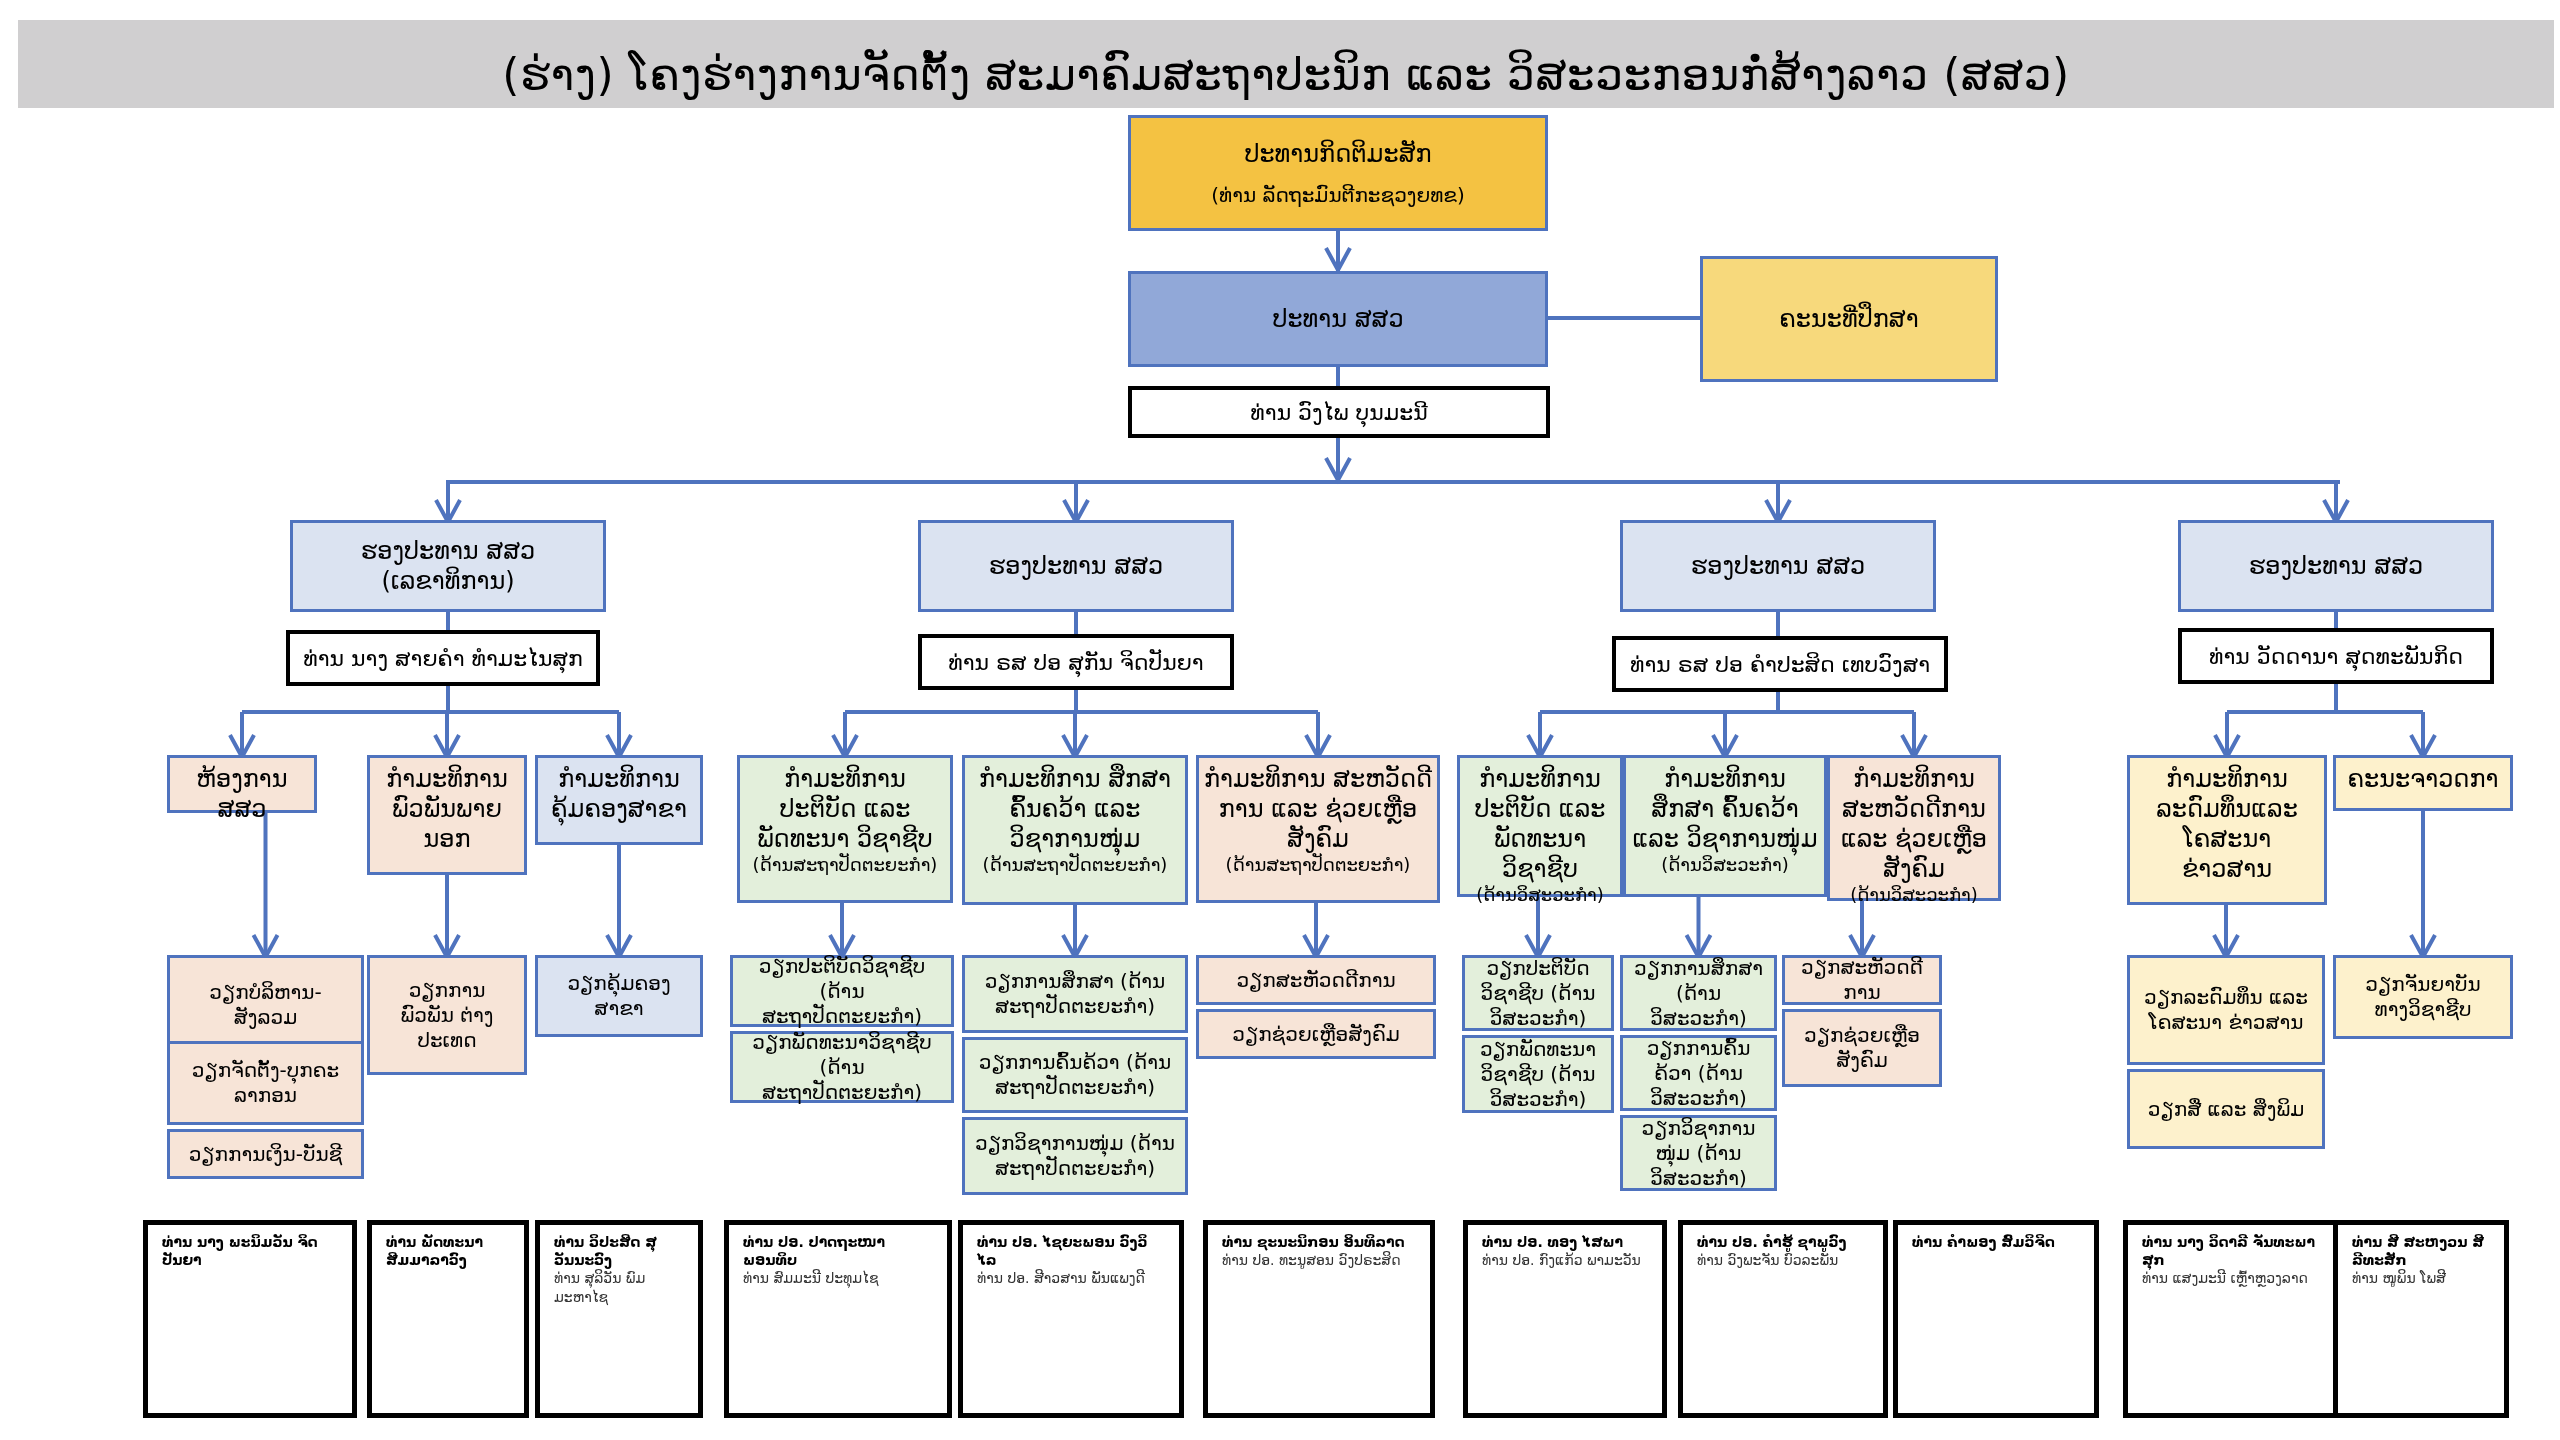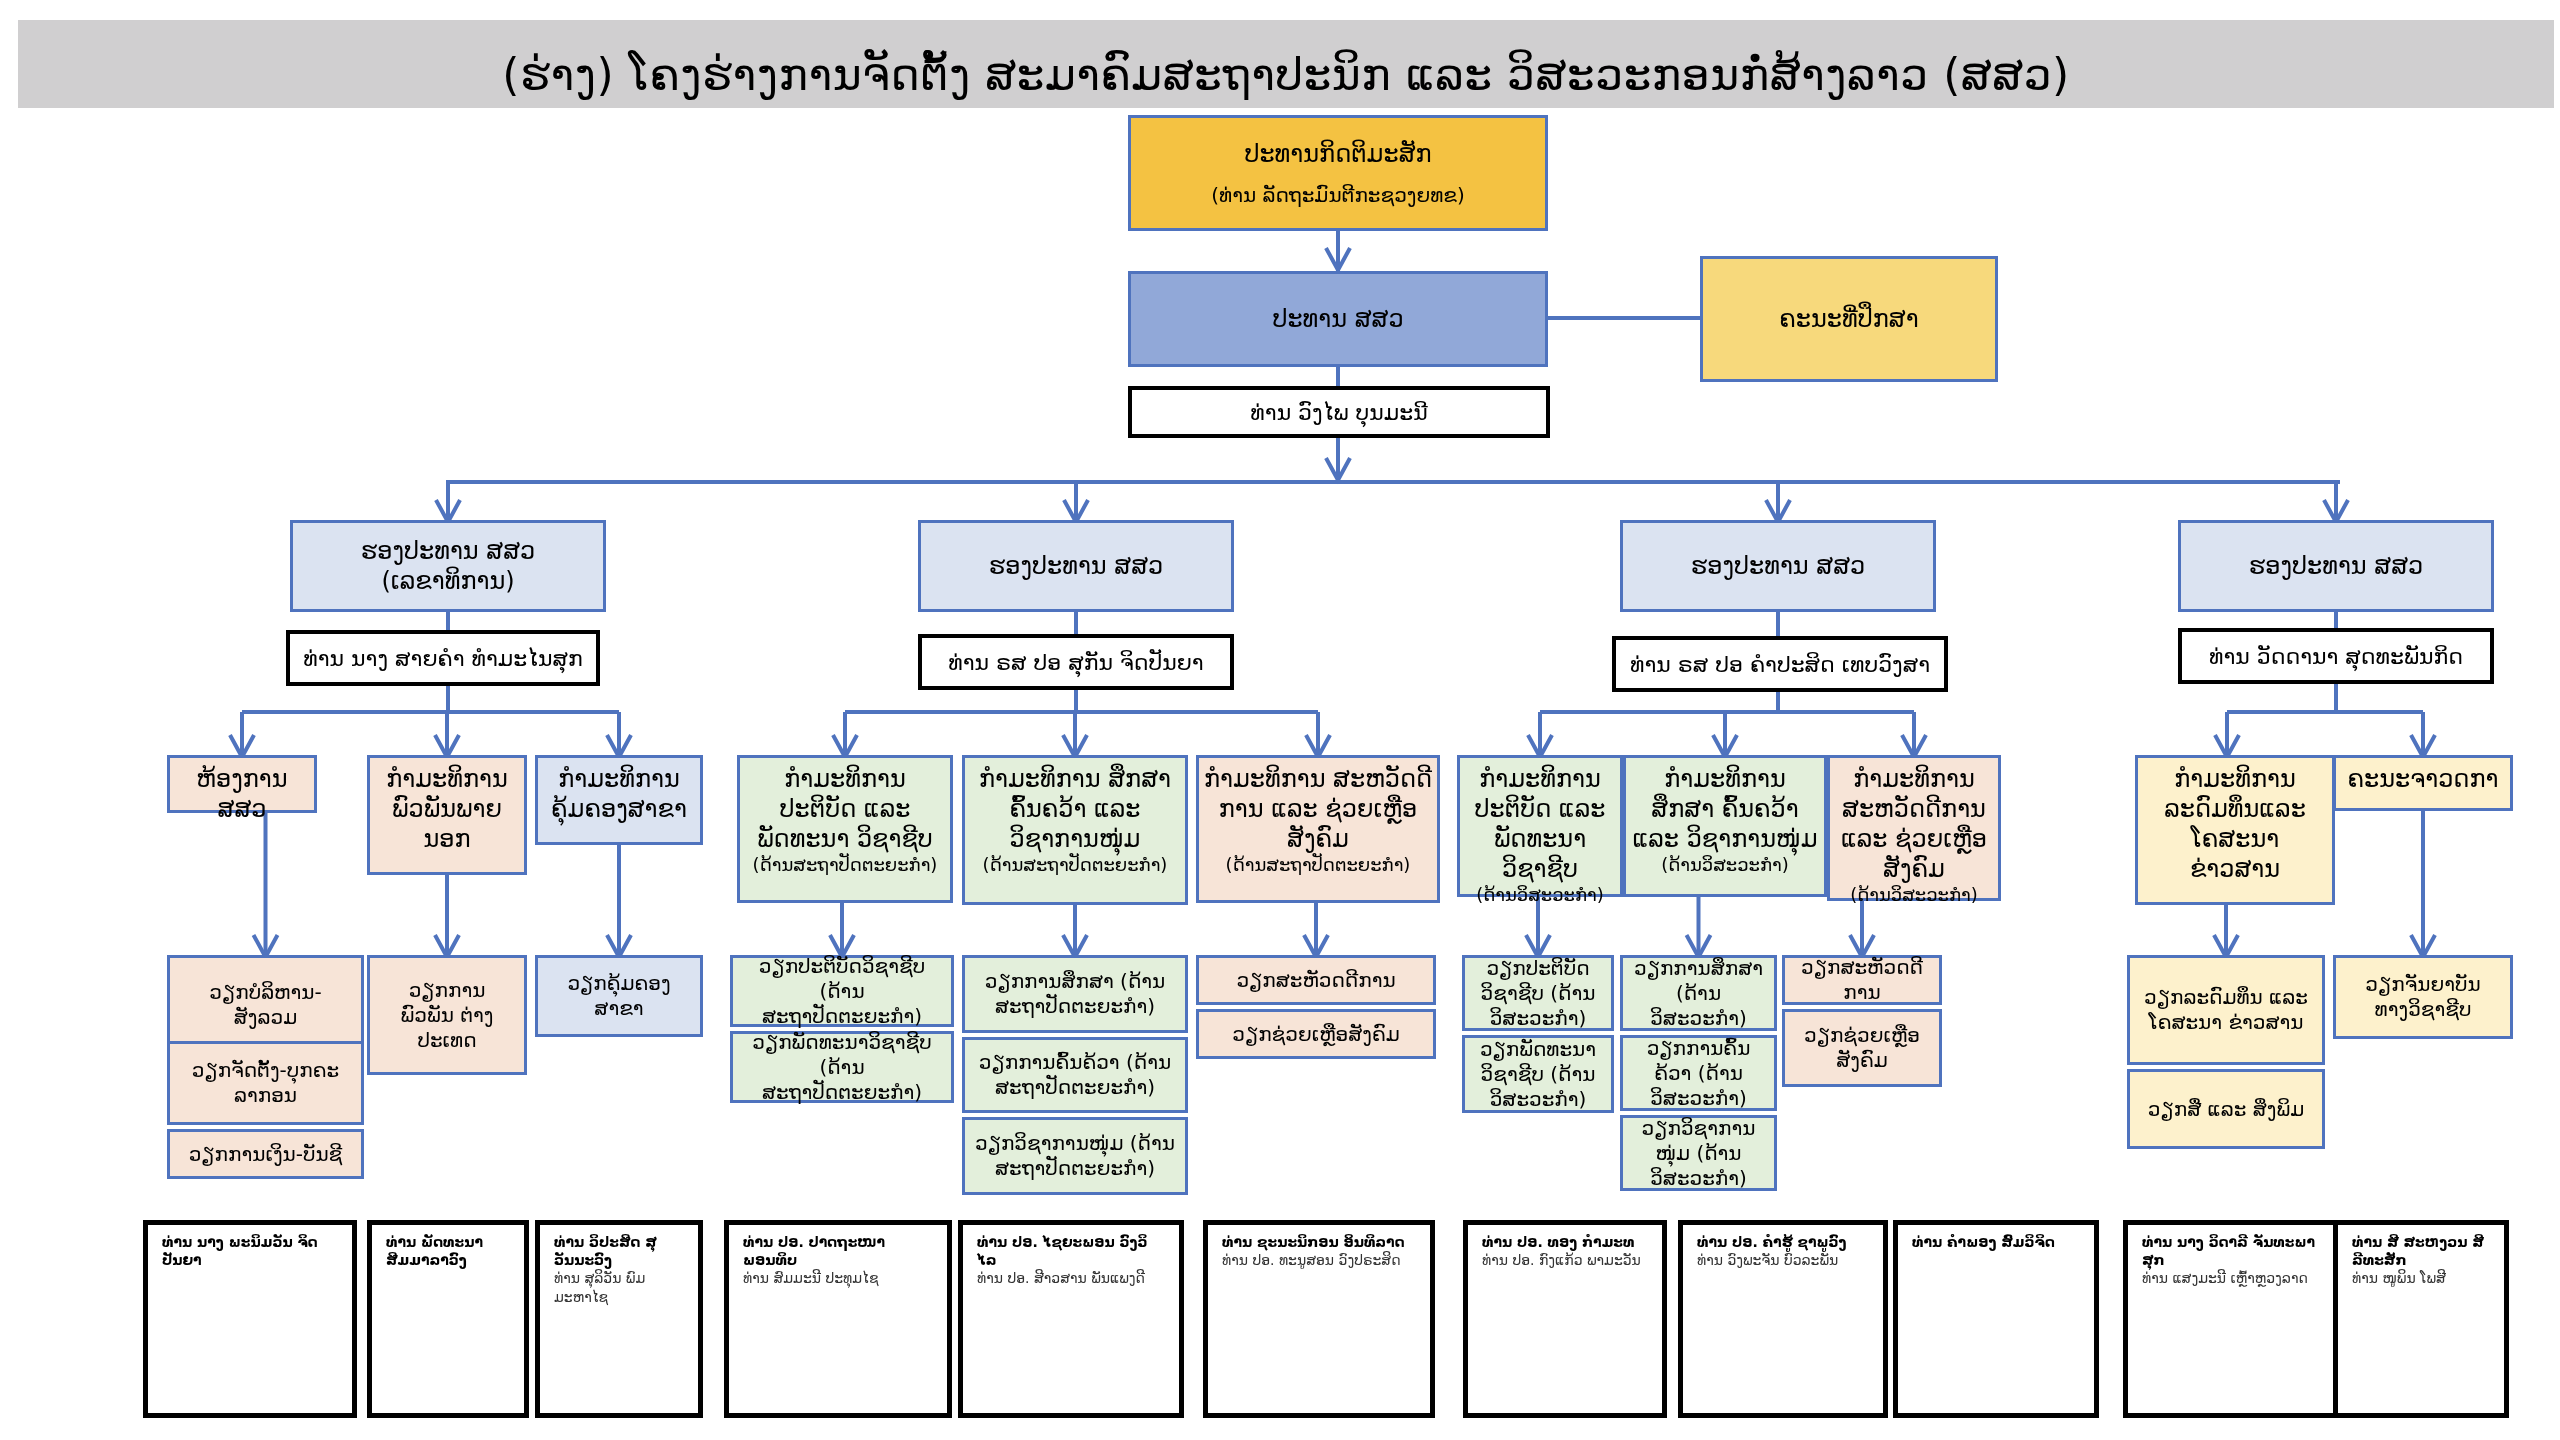--- a/index.html
+++ b/index.html
@@ -233,21 +233,21 @@
       <div>ກຳມະທິການ ປະຕິບັດ ແລະ ພັດທະນາ ວິຊາຊີບ</div>
       <div class="subb">(ດ້ານວິສະວະກຳ)</div>
     </div>
     <div class="box green f-sm" style="left:1462px;top:955px;width:152px;height:76px;padding:4px 10px;font-weight:normal;">
       <span>ວຽກປະຕິບັດວິຊາຊີບ (ດ້ານວິສະວະກຳ)</span>
     </div>
     <div class="box green f-sm" style="left:1462px;top:1035px;width:152px;height:78px;padding:4px 10px;font-weight:normal;">
       <span>ວຽກພັດທະນາວິຊາຊີບ (ດ້ານວິສະວະກຳ)</span>
     </div>
     <div class="person" style="left:1463px;top:1220px;width:204px;height:198px;">
-      <span class="p1">ທ່ານ ປອ. ທອງ ກຳມະທ</span>
+      <span class="p1">ທ່ານ ປອ. ທອງ ໄສພາ</span>
       <span class="p2">ທ່ານ ປອ. ກົງແກ້ວ ພາມະວັນ</span>
     </div>
     <div class="box green bold f-md top" style="left:1623px;top:755px;width:204px;height:142px;padding:6px 4px;">
       <div>ກຳມະທິການ ສຶກສາ ຄົ້ນຄວ້າ ແລະ ວິຊາການໜຸ່ມ</div>
       <div class="subb">(ດ້ານວິສະວະກຳ)</div>
     </div>
     <div class="box green f-sm" style="left:1620px;top:955px;width:157px;height:76px;padding:4px 10px;font-weight:normal;">
       <span>ວຽກການສຶກສາ (ດ້ານວິສະວະກຳ)</span>
     </div>
     <div class="box green f-sm" style="left:1620px;top:1035px;width:157px;height:76px;padding:4px 10px;font-weight:normal;">
@@ -273,21 +273,21 @@
     <div class="person" style="left:1893px;top:1220px;width:206px;height:198px;">
       <span class="p1">ທ່ານ ຄຳພອງ ສົມວິຈິດ</span>
       <span class="p2"></span>
     </div>
     <div class="box lblue bold f-md" style="left:2178px;top:520px;width:316px;height:92px;">
       <div>ຮອງປະທານ ສສວ</div>
     </div>
     <div class="namebox" style="left:2178px;top:628px;width:316px;height:56px;">
       <span>ທ່ານ ວັດດານາ ສຸດທະພັນກິດ</span>
     </div>
-    <div class="box cream bold f-md top" style="left:2127px;top:755px;width:200px;height:150px;padding:6px 4px;margin-left:8px;">
+    <div class="box cream bold f-md top" style="left:2127px;top:755px;width:200px;height:150px;padding:6px 4px;">
       <div>ກຳມະທິການ ລະດົມທຶນແລະ ໂຄສະນາ ຂ່າວສານ</div>
     </div>
     <div class="box cream f-sm" style="left:2127px;top:955px;width:198px;height:110px;padding:4px 10px;font-weight:normal;">
       <span>ວຽກລະດົມທຶນ ແລະໂຄສະນາ ຂ່າວສານ</span>
     </div>
     <div class="box cream f-sm" style="left:2127px;top:1069px;width:198px;height:80px;padding:4px 10px;font-weight:normal;">
       <span>ວຽກສື່ ແລະ ສິ່ງພິມ</span>
     </div>
     <div class="person" style="left:2123px;top:1220px;width:216px;height:198px;">
       <span class="p1">ທ່ານ ນາງ ວິດາລີ ຈັນທະພາສຸກ</span>

